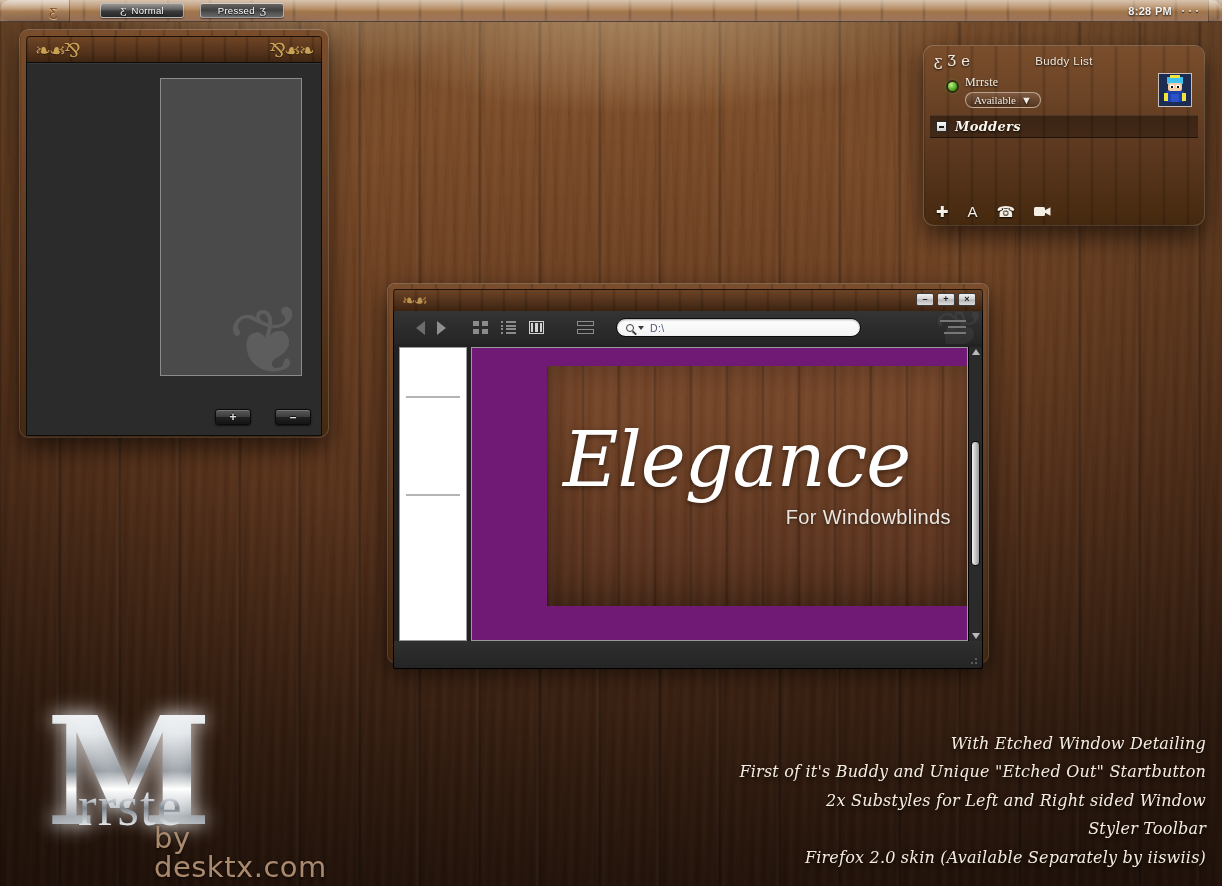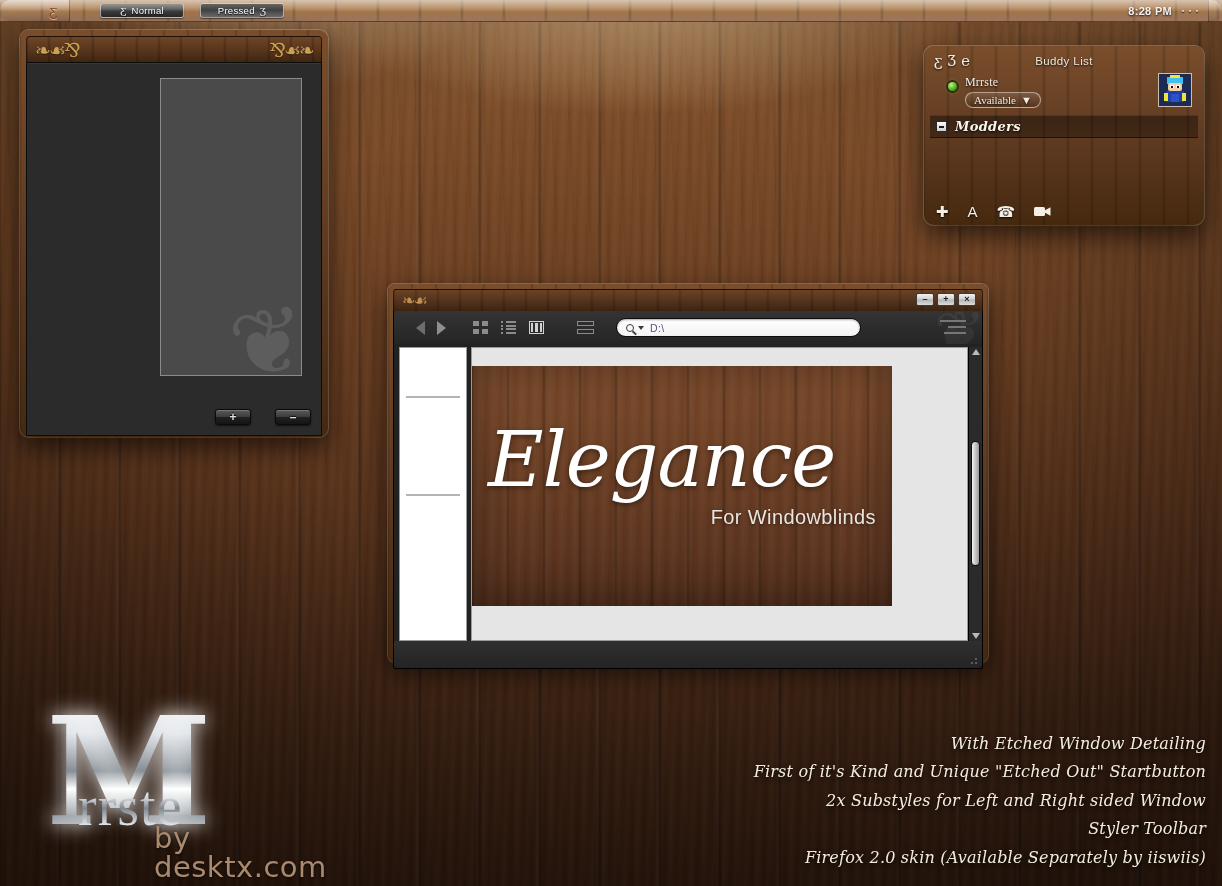--- a/index.html
+++ b/index.html
@@ -275,23 +275,23 @@
               font-size:62px; color: rgba(255,255,255,0.055); line-height:1; pointer-events:none; }
 
   .ex-content {
     height: 297px; display: flex; background:#222;
     border-left: 1px solid #000; border-right: 1px solid #000;
     padding: 3px 0 0 5px;
   }
   .ex-sidebar { width: 68px; background: #fff; border: 1px solid #9a9a9a; padding-top: 48px; flex: none; }
   .sb-sep { height: 2px; background: #b4b4b4; margin: 0 6px 96px 6px; }
   .ex-main {
-    flex: 1; background: #e5e5e5; margin-left: 4px; margin-right: 0;
+    flex: 1; background: #701a75; margin-left: 4px; margin-right: 0;
     border: 1px solid #9a9a9a; position: relative; overflow: hidden;
-    display: flex; align-items: center; justify-content: flex-start;
+    display: flex; align-items: center; justify-content: flex-end;
   }
   .elegance-card {
     width: 420px; height: 240px; margin-top: -16px;
     position: relative; overflow: hidden;
     background:
       repeating-linear-gradient(90deg, rgba(0,0,0,0.22) 0px, rgba(0,0,0,0) 2px, rgba(0,0,0,0) 34px, rgba(0,0,0,0.24) 36px),
       repeating-linear-gradient(91deg, rgba(0,0,0,0.05) 0px, rgba(0,0,0,0) 4px, rgba(255,255,255,0.03) 8px, rgba(0,0,0,0) 14px),
       linear-gradient(180deg,#7b4a2c 0%, #6b3f24 40%, #5d3520 75%, #4f2d1a 100%);
     box-shadow: inset 0 0 40px rgba(0,0,0,0.35);
   }
@@ -545,21 +545,21 @@
     <span class="grip">
         <i></i>
         <i></i>
         <i></i>
       </span>
   </div>
 </div>
 
 <div id="features">
   <div>With Etched Window Detailing</div>
-  <div>First of it's Kind and Unique "Etched Out" Startbutton</div>
+  <div>First of it's Buddy and Unique "Etched Out" Startbutton</div>
   <div>2x Substyles for Left and Right sided Window</div>
   <div>Styler Toolbar</div>
   <div>Firefox 2.0 skin (Available Separately by iiswiis)</div>
 </div>
 
 <div id="logo-block">
   <span class="logo-m">M</span>
   <span class="logo-rest">rrste</span>
   <span class="logo-by">by desktx.com</span>
 </div>

